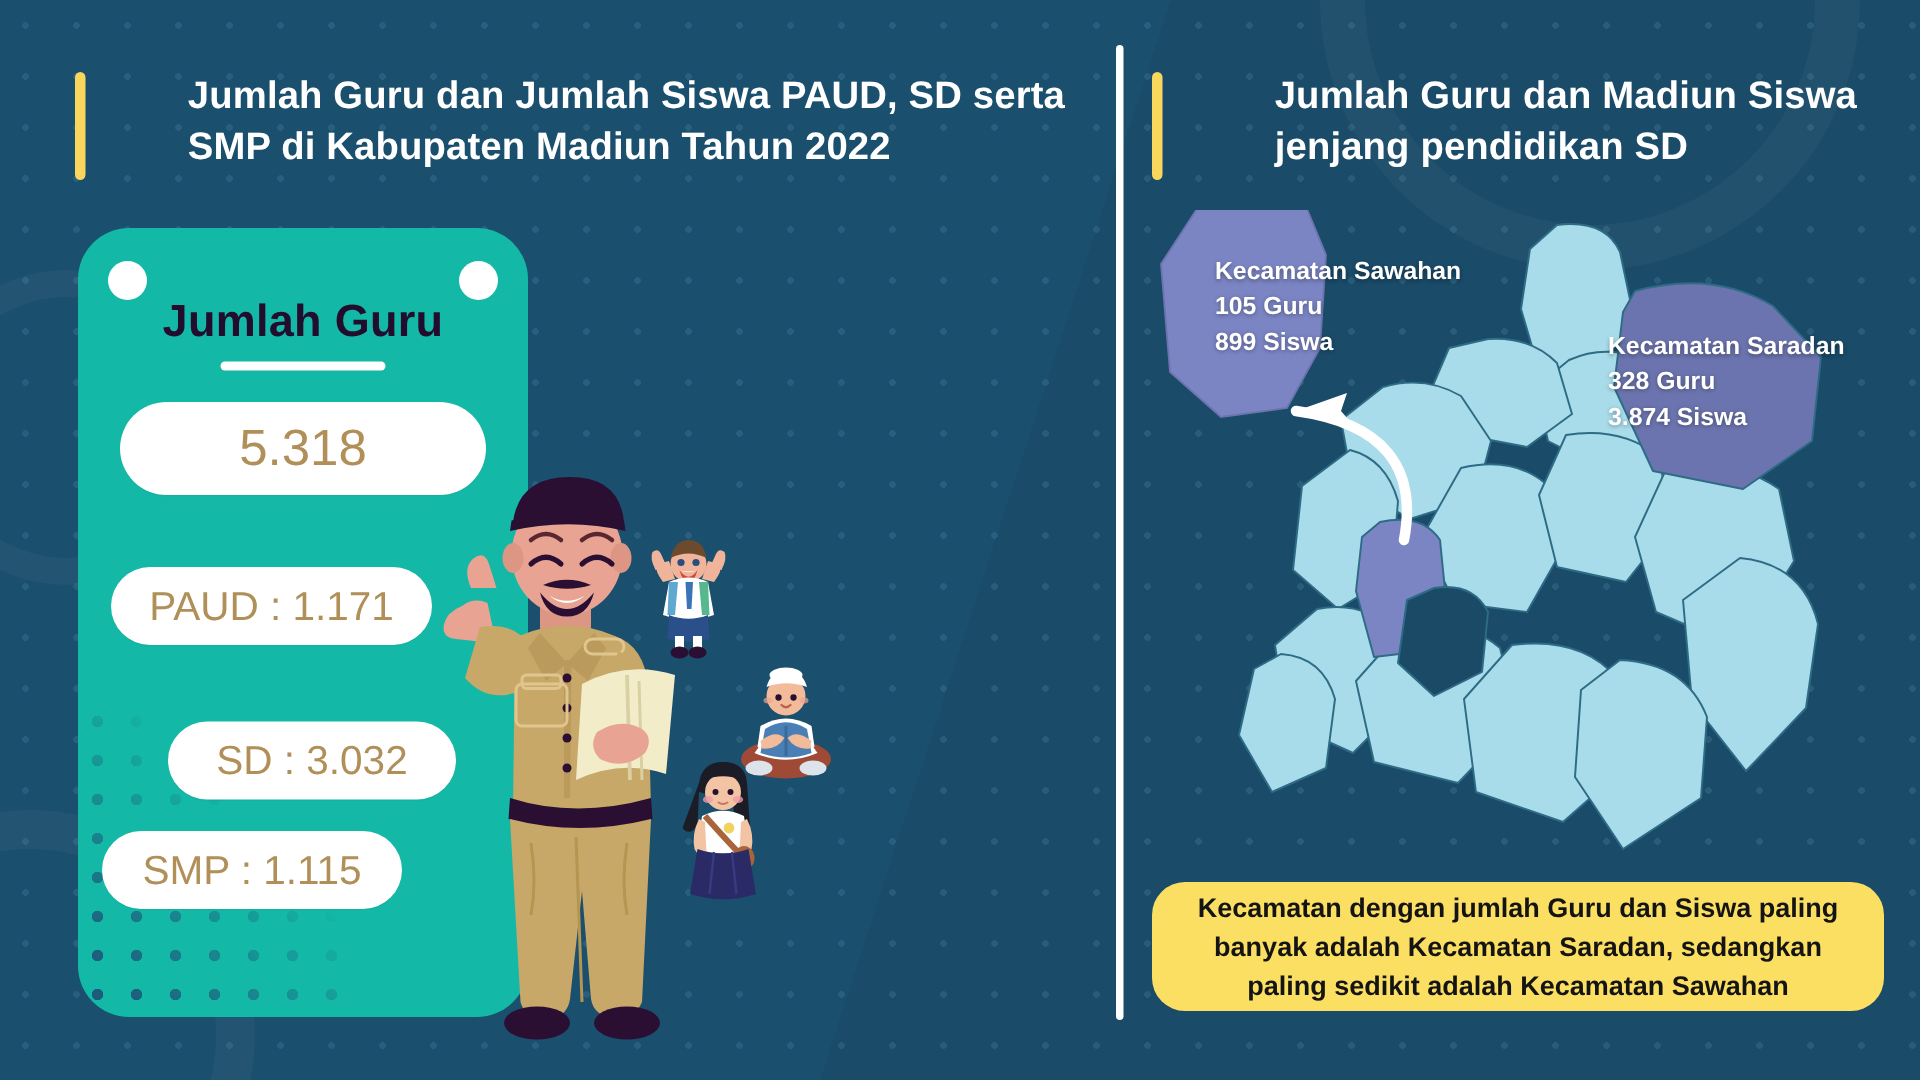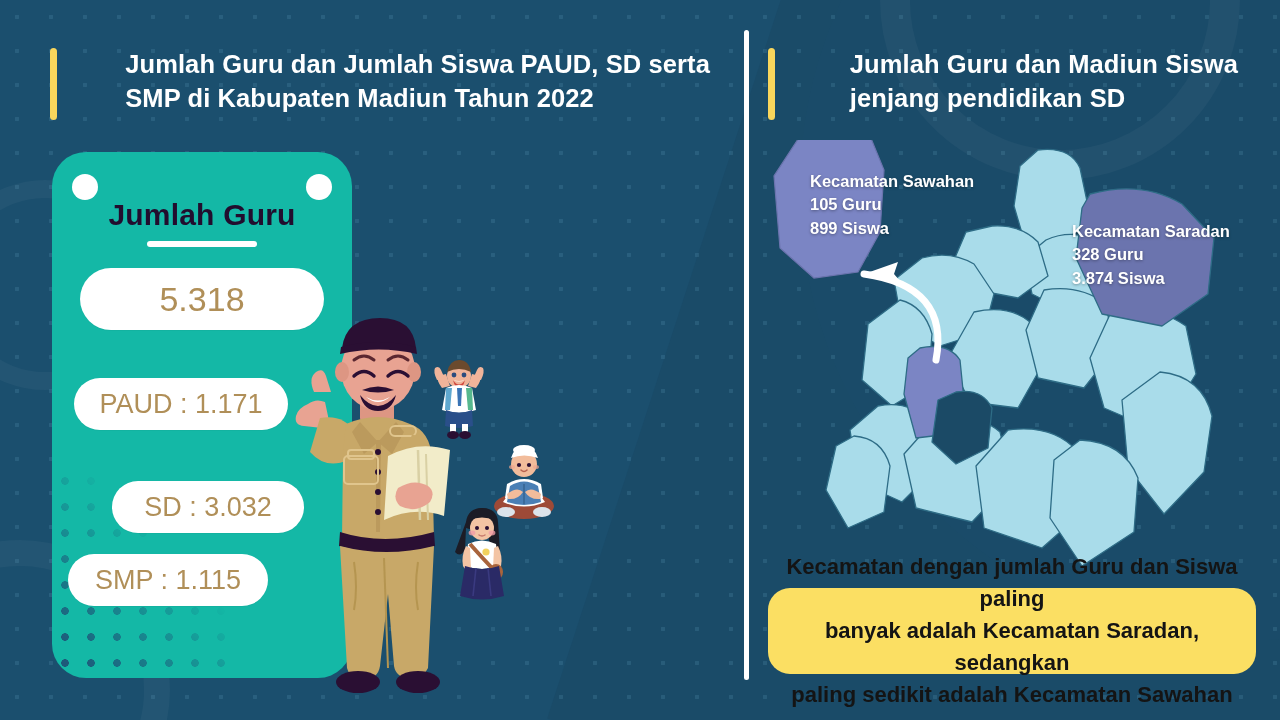--- a/index.html
+++ b/index.html
@@ -116,21 +116,21 @@
     text-shadow:0 1px 3px rgba(0,0,0,.35);
   }
   #label-sawahan { left:810px; top:170px; }
   #label-saradan { left:1072px; top:220px; }
 
   
   #caption {
     position:absolute; left:768px; top:588px; width:488px; height:86px;
     background:#fbdf63; border-radius:22px;
     display:flex; align-items:center; justify-content:center; text-align:center;
-    color:#141414; font-weight:bold; font-size:22px; line-height:1.46;
+    color:#141414; font-weight:bold; font-size:18px; line-height:1.46;
     padding:0 16px; white-space:pre-line;
   }
 </style>
 </head>
 <body>
 
 <div class="stage">
 
   <div class="bg-base"></div>
   <div class="bg-diag2"></div>

